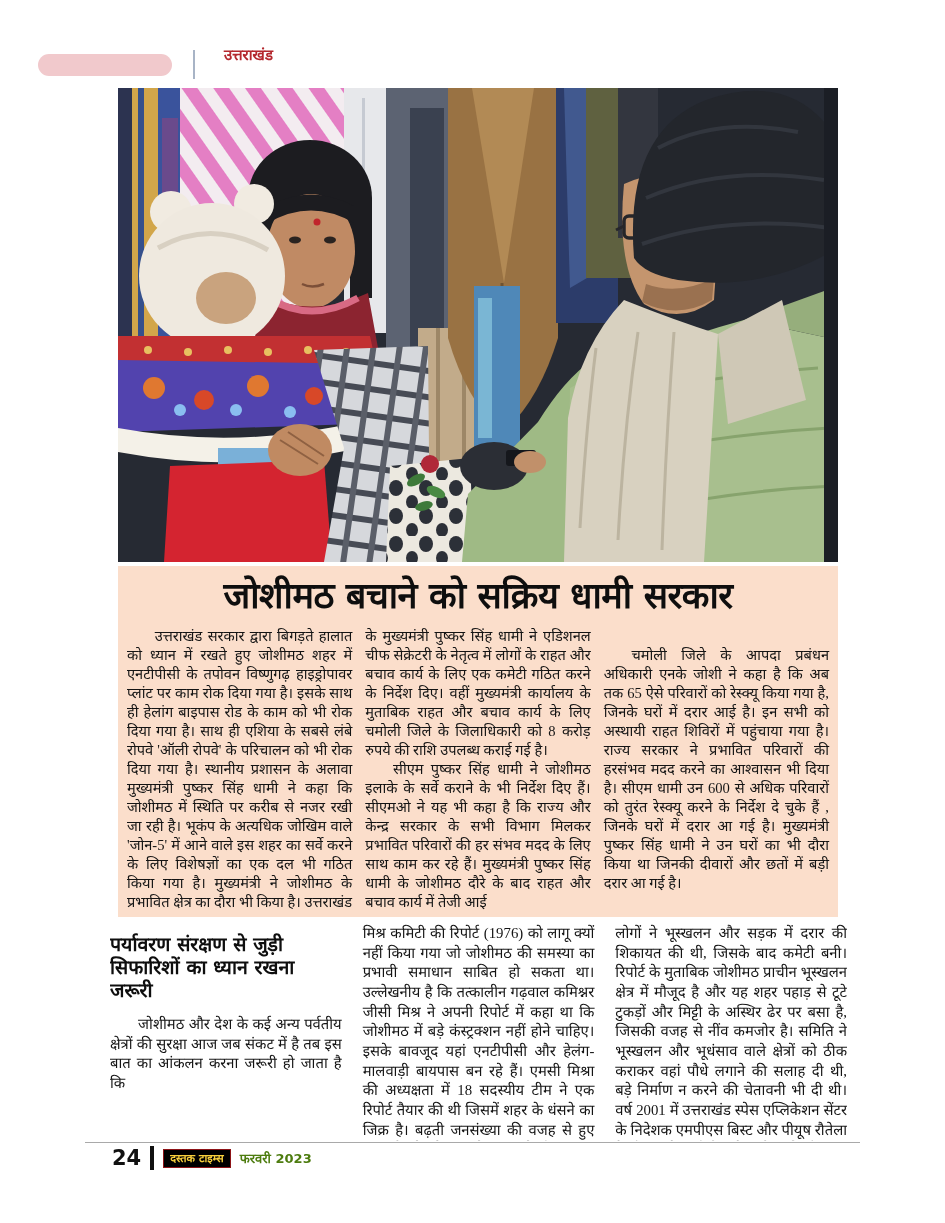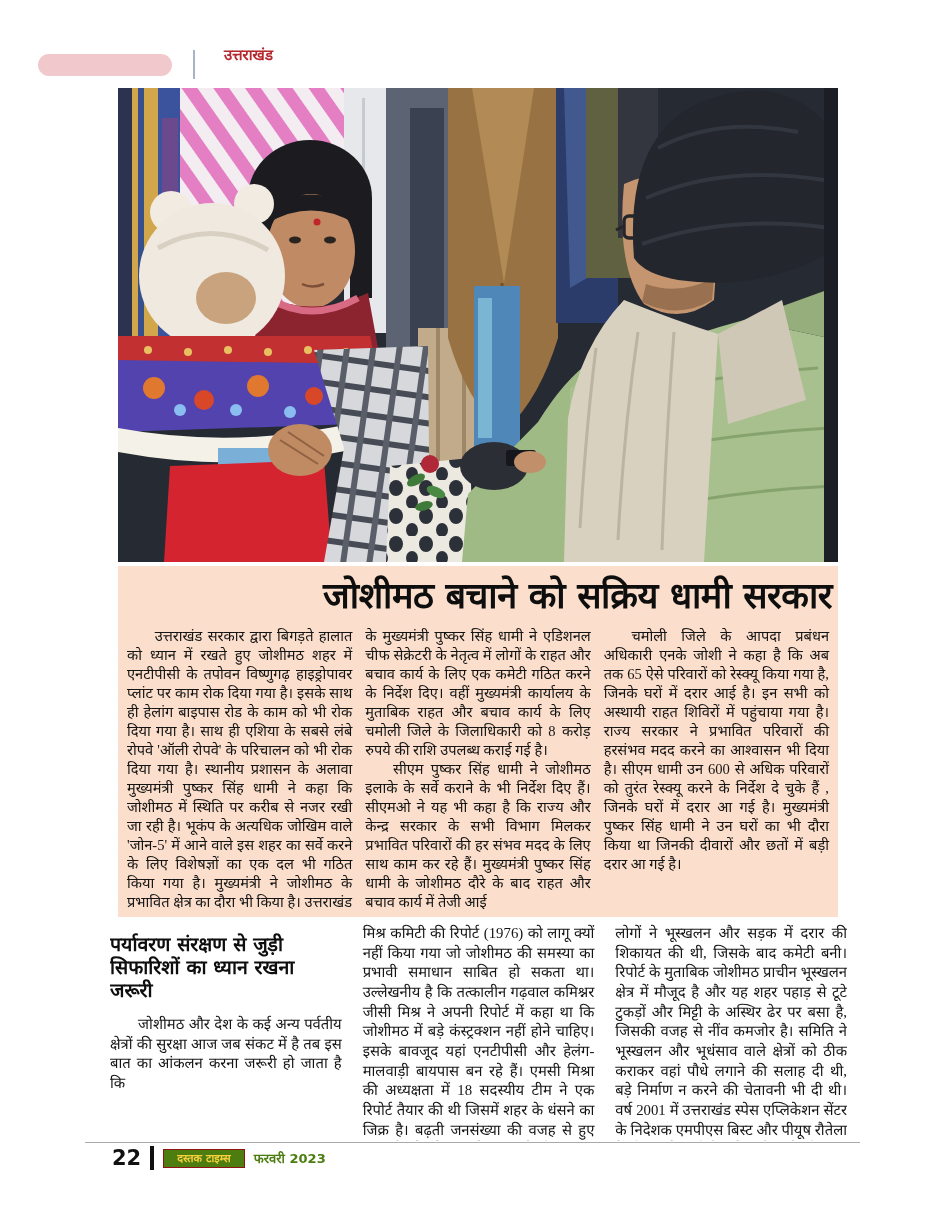--- a/index.html
+++ b/index.html
@@ -14,43 +14,43 @@
   .header-divider{position:absolute;left:193px;top:50px;width:2px;height:29px;background:#a8b4c6;}
   .section-title{position:absolute;left:224px;top:46px;
     font-family:"DejaVu Sans","Liberation Sans",sans-serif;
     font-weight:700;font-size:15px;color:#b4282e;line-height:1.3;}
   
   .photo{position:absolute;left:118px;top:88px;width:720px;height:474px;overflow:hidden;background:#262a33;}
   .photo svg{display:block;width:100%;height:100%;}
   
   .feature-box{position:absolute;left:118px;top:566px;width:720px;height:351px;
     background:#fbdecb;overflow:hidden;}
-  .headline{margin:7px 6px 9px;text-align:right;
+  .headline{margin:7px 6px 9px;text-align:center;
     font-family:"DejaVu Sans","Liberation Sans",sans-serif;
     font-weight:700;font-size:36px;line-height:1.25;color:#0e0e0e;letter-spacing:-0.5px;}
-  .feature-cols{display:flex;gap:13px;padding:0 9px;}
+  .feature-cols{display:flex;gap:13px;padding:0 9px;align-items:center;}
   .feature-cols .col{flex:1;text-align:justify;font-size:14.6px;line-height:1.3;color:#141414;}
   
   .lower-section{position:absolute;left:110px;top:924px;width:737px;height:217px;
     display:flex;gap:21px;overflow:hidden;}
   .lower-section .col{flex:1;text-align:justify;font-size:14.8px;line-height:1.33;color:#141414;}
   .subheading{font-family:"DejaVu Sans","Liberation Sans",sans-serif;
     font-weight:700;font-size:19.5px;line-height:1.18;color:#0e0e0e;
     margin:9px 0 13px;text-align:left;}
   p{margin:0;}
   .indent{text-indent:1.9em;}
   
   .footer-rule{position:absolute;left:85px;top:1142px;width:775px;height:1px;background:#a9a9a9;}
   .footer{position:absolute;left:112px;top:1146px;display:flex;align-items:center;gap:9px;}
   .page-number{font-family:"DejaVu Sans","Liberation Sans",sans-serif;
     font-weight:700;font-size:21px;color:#111;}
   .footer-separator{width:4px;height:24px;background:#111;}
-  .magazine-logo{background:#4d7c0f;color:#f8d03c;border:1px solid #8d1317;
+  .magazine-logo{background:#000000;color:#f8d03c;border:1px solid #8d1317;
     font-family:"DejaVu Sans","Liberation Sans",sans-serif;
-    font-weight:700;font-size:11px;line-height:1;padding:3px 13px;}
+    font-weight:700;font-size:11px;line-height:1;padding:3px 6px;}
   .issue-date{font-family:"DejaVu Sans","Liberation Sans",sans-serif;
     font-weight:700;font-size:13px;color:#4d7c0f;}
 </style>
 </head>
 <body>
 
 <div class="header-pill"></div>
 <div class="header-divider"></div>
 <div class="section-title">उत्तराखंड</div>
 
@@ -205,17 +205,17 @@
   <div class="col">
     <p>मिश्र कमिटी की रिपोर्ट (1976) को लागू क्यों नहीं किया गया जो जोशीमठ की समस्या का प्रभावी समाधान साबित हो सकता था। उल्लेखनीय है कि तत्कालीन गढ़वाल कमिश्नर जीसी मिश्र ने अपनी रिपोर्ट में कहा था कि जोशीमठ में बड़े कंस्ट्रक्शन नहीं होने चाहिए। इसके बावजूद यहां एनटीपीसी और हेलंग-मालवाड़ी बायपास बन रहे हैं। एमसी मिश्रा की अध्यक्षता में 18 सदस्यीय टीम ने एक रिपोर्ट तैयार की थी जिसमें शहर के धंसने का जिक्र है। बढ़ती जनसंख्या की वजह से हुए भवन निर्माण से सत्तर के दशक में भी</p>
   </div>
   <div class="col">
     <p>लोगों ने भूस्खलन और सड़क में दरार की शिकायत की थी, जिसके बाद कमेटी बनी। रिपोर्ट के मुताबिक जोशीमठ प्राचीन भूस्खलन क्षेत्र में मौजूद है और यह शहर पहाड़ से टूटे टुकड़ों और मिट्टी के अस्थिर ढेर पर बसा है, जिसकी वजह से नींव कमजोर है। समिति ने भूस्खलन और भूधंसाव वाले क्षेत्रों को ठीक कराकर वहां पौधे लगाने की सलाह दी थी, बड़े निर्माण न करने की चेतावनी भी दी थी। वर्ष 2001 में उत्तराखंड स्पेस एप्लिकेशन सेंटर के निदेशक एमपीएस बिस्ट और पीयूष रौतेला ने भी एक ऐसा ही रिसर्च सबमिट की थी,</p>
   </div>
 </div>
 
 <div class="footer-rule"></div>
 <div class="footer">
-  <span class="page-number">22</span>
+  <span class="page-number">24</span>
   <span class="footer-separator"></span>
   <span class="magazine-logo">दस्तक टाइम्स</span>
   <span class="issue-date">फरवरी 2023</span>
 </div>
 
 </body></html>

